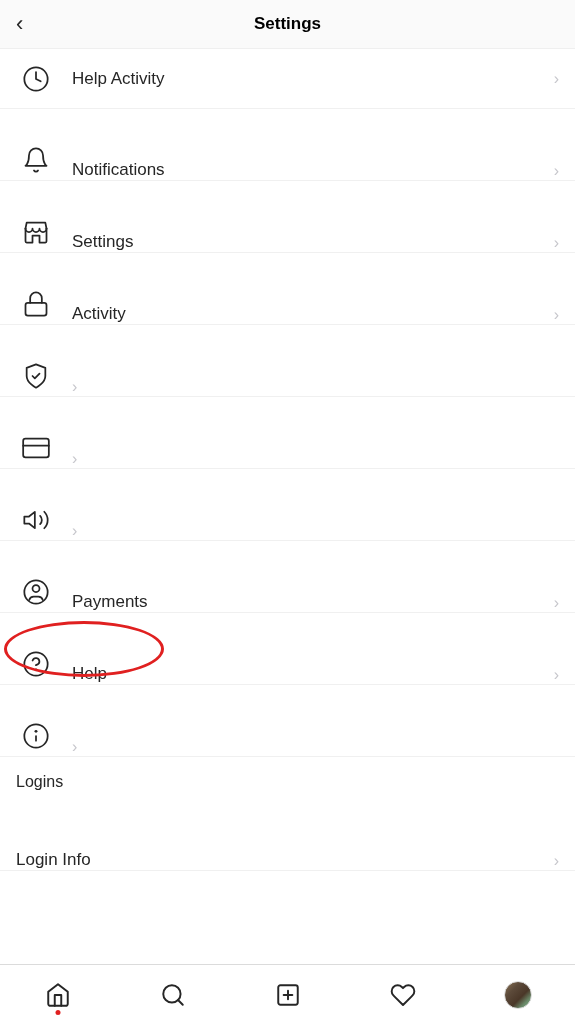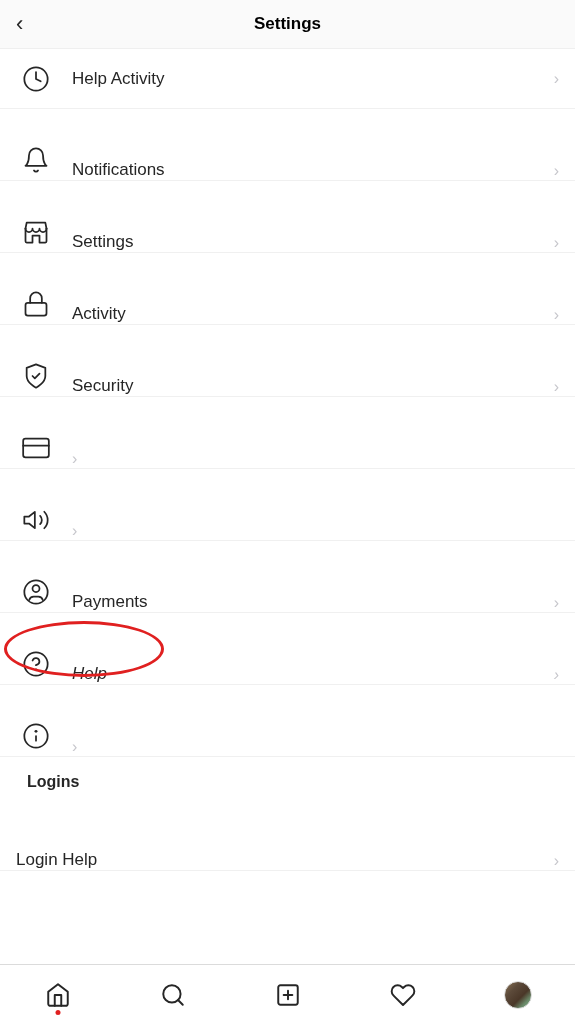--- a/index.html
+++ b/index.html
@@ -78,43 +78,41 @@
 
     .item-chevron {
       color: #c7c7cc;
       font-size: 16px;
       font-weight: 300;
     }
 
     
     .help-item {
       position: relative;
-      font-style: italic;
     }
 
     .help-circle-annotation {
       position: absolute;
       left: 4px;
       top: 50%;
       transform: translateY(-50%);
       width: 160px;
       height: 56px;
       border: 3px solid #e02020;
       border-radius: 50%;
       pointer-events: none;
     }
 
     
     .section-header {
       padding: 16px 16px 8px 16px;
       font-size: 16px;
-      font-weight: 700;
+      font-weight: 400;
       color: #262626;
       background: #fff;
-      margin-left: 11px;
     }
 
     
     .bottom-nav {
       position: fixed;
       bottom: 0;
       left: 0;
       width: 575px;
       height: 60px;
       background: #fff;
@@ -240,21 +238,20 @@
     <span class="item-chevron">›</span>
   </div>
 
   <div class="settings-item">
     <div class="item-icon">
       <svg viewBox="0 0 24 24">
         <path d="M12 22s8-4 8-10V5l-8-3-8 3v7c0 6 8 10 8 10z"></path>
         <polyline points="9 12 11 14 15 10"></polyline>
       </svg>
     </div>
-    <span class="item-label">Security</span>
     <span class="item-chevron">›</span>
   </div>
 
   <div class="settings-item">
     <div class="item-icon">
       <svg viewBox="0 0 24 24">
         <rect x="1" y="4" width="22" height="16" rx="2" ry="2"></rect>
         <line x1="1" y1="10" x2="23" y2="10"></line>
       </svg>
     </div>
@@ -304,21 +301,21 @@
         <line x1="12" y1="8" x2="12" y2="8" stroke-width="2.5"></line>
         <line x1="12" y1="12" x2="12" y2="16"></line>
       </svg>
     </div>
     <span class="item-chevron">›</span>
   </div>
 
   <div class="section-header">Logins</div>
 
   <div class="settings-item">
-    <span class="item-label">Login Help</span>
+    <span class="item-label">Login Info</span>
     <span class="item-chevron">›</span>
   </div>
 
 </div>
 
 <div class="bottom-nav">
 
   <div class="nav-item">
     <svg viewBox="0 0 24 24">
       <path d="M3 9l9-7 9 7v11a2 2 0 0 1-2 2H5a2 2 0 0 1-2-2z"></path>

